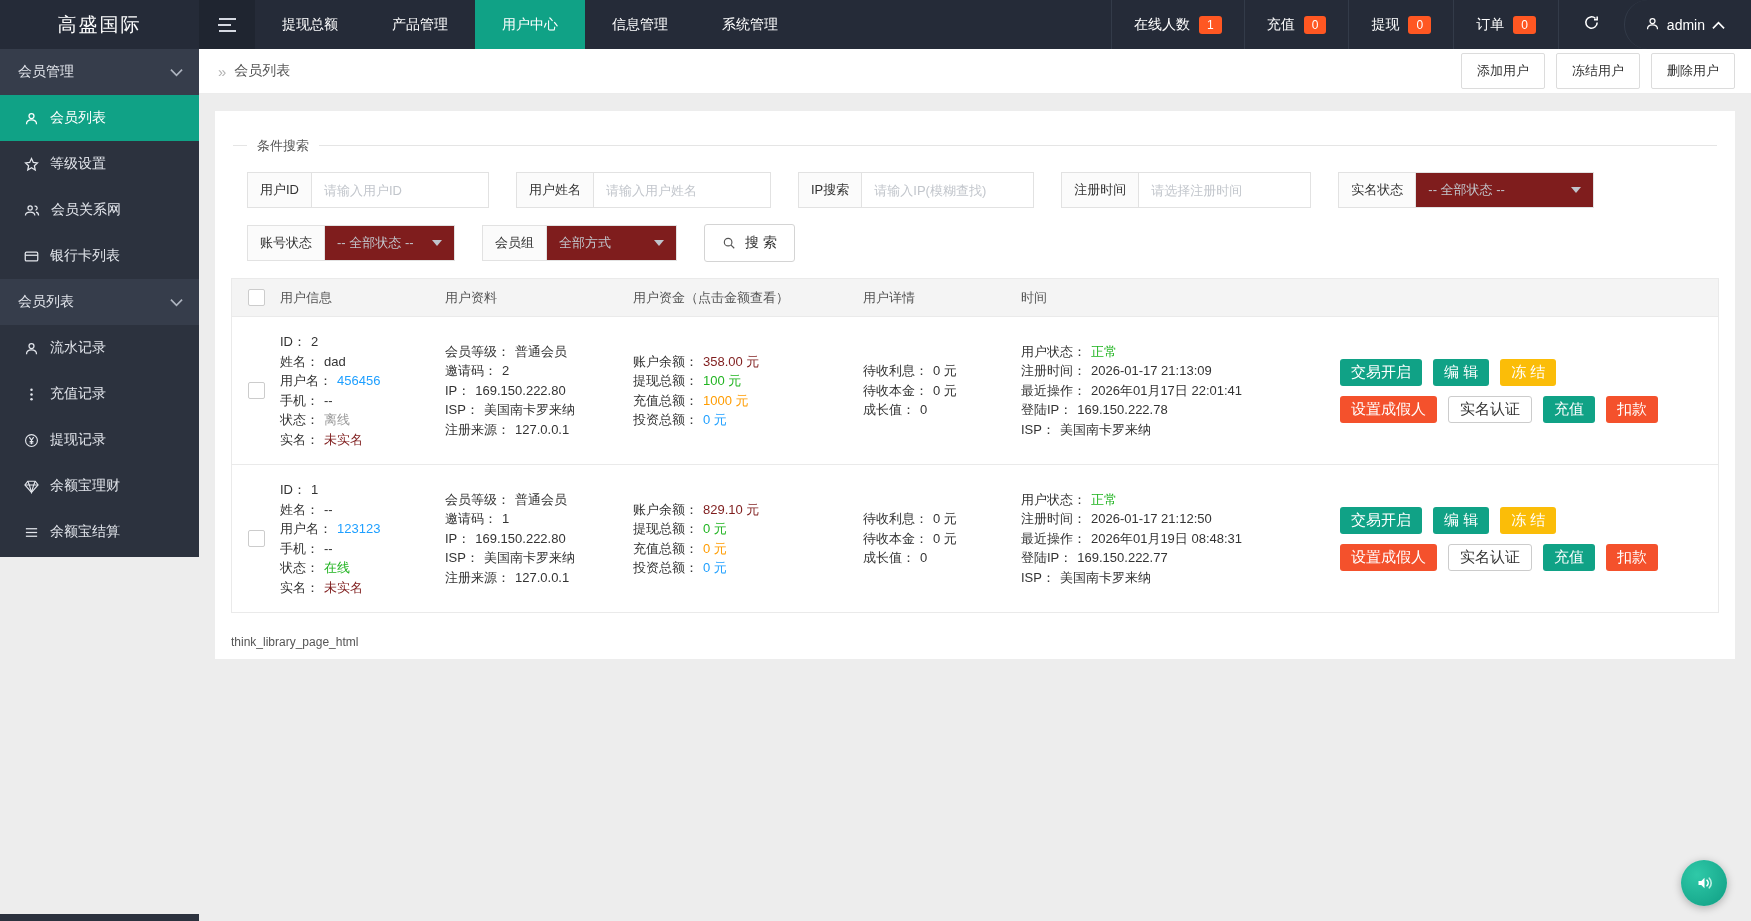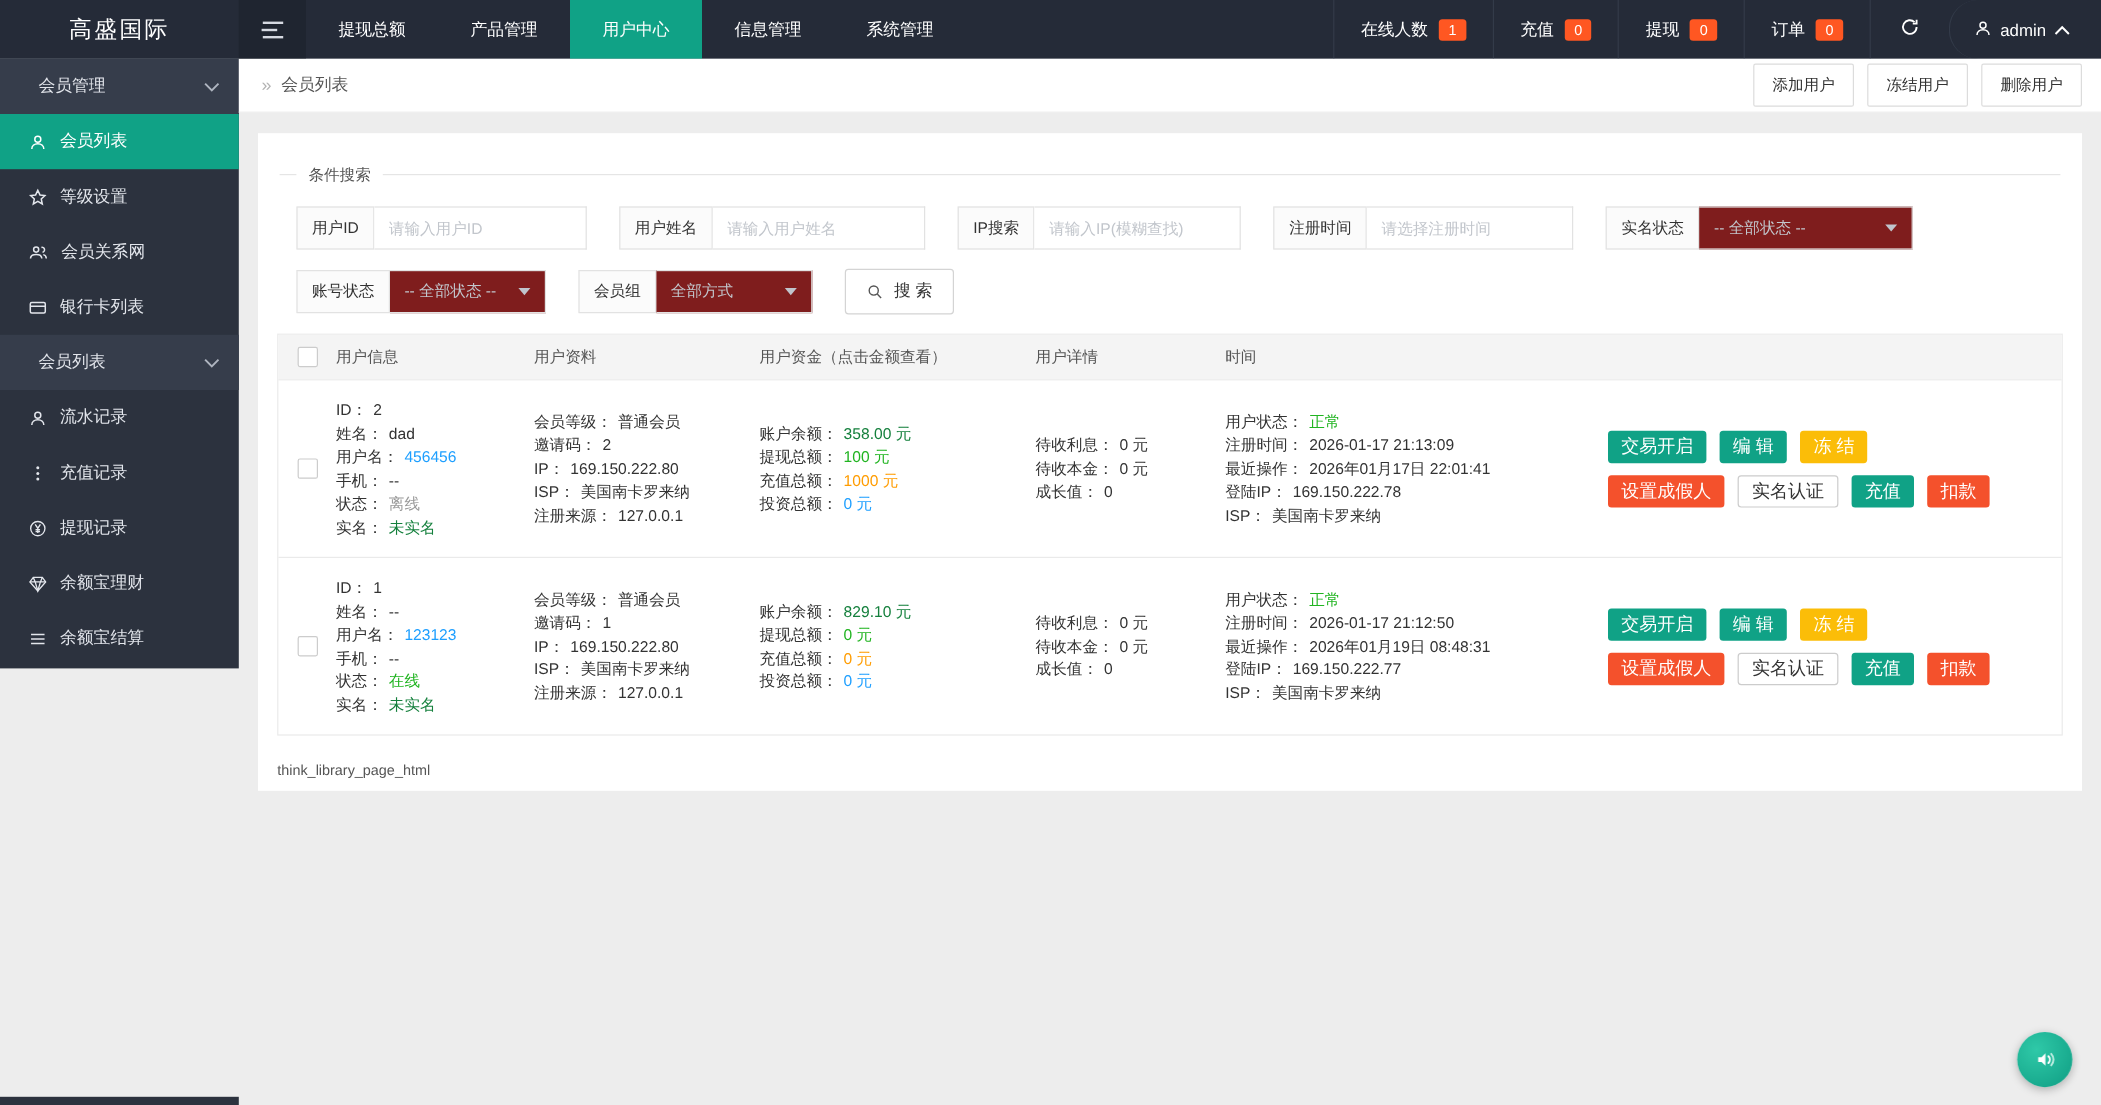--- a/index.html
+++ b/index.html
@@ -19,21 +19,21 @@
   .nav-item.active { background:#10a286; }
   .tb-right { margin-left:auto; display:flex; align-items:stretch; }
   .stat { display:flex; align-items:center; gap:9px; padding:0 22px; border-left:1px solid #333b49; font-size:14px; cursor:pointer; }
   .badge { background:#ff5722; color:#fff; font-size:12px; padding:3px 8px; border-radius:3px; line-height:1; }
   .tb-icon-btn { display:flex; align-items:center; padding:0 24px; border-left:1px solid #333b49; cursor:pointer; }
   .admin-box { display:flex; align-items:center; gap:7px; padding:0 26px 0 20px; border-left:1px solid #333b49; font-size:14px; cursor:pointer;border-radius:24px; }
   
   .layout { flex:1; display:flex; min-height:0; position:relative; }
   .sidebar { width:199px; flex-shrink:0; display:flex; flex-direction:column; }
   .menu { background:#2c323e; padding-bottom:2px; }
-  .menu-title { height:46px; background:#363d4b; color:#e2e5eb; display:flex; align-items:center; justify-content:space-between; padding:0 16px 0 32px; font-size:14px; cursor:pointer; }
+  .menu-title { height:46px; background:#363d4b; color:#e2e5eb; display:flex; align-items:center; justify-content:space-between; padding:0 16px 0 18px; font-size:14px; cursor:pointer; }
   .menu-item { height:46px; display:flex; align-items:center; gap:11px; padding:0 12px 0 24px; color:#e3e6ec; font-size:14px; cursor:pointer; }
   .menu-item.active { background:#10a286; color:#fff; }
   .menu-item svg, .menu-title svg { flex-shrink:0; }
   .sidebar-bottom-strip { position:absolute; left:0; bottom:0; width:199px; height:7px; background:#2c323e; }
   
   .main { flex:1; display:flex; flex-direction:column; min-width:0; }
   .crumb-bar { height:45px; background:#fff; display:flex; align-items:center; padding:0 16px 0 19px; border-bottom:1px solid #ececec; flex-shrink:0; }
   .crumb { display:flex; align-items:center; gap:8px; font-size:14px; color:#555; }
   .crumb-sym { color:#b3b3b3; font-size:15px; }
   .crumb-actions { margin-left:auto; display:flex; gap:11px; }
@@ -60,21 +60,21 @@
   .c-funds { width:230px; flex-shrink:0; }
   .c-detail { width:158px; flex-shrink:0; }
   .c-time { width:312px; flex-shrink:0; }
   .c-act { flex:1; }
   .trow { display:flex; border-top:1px solid #eaeaea; align-items:center; padding:15px 0; }
   .ln { line-height:19.5px; font-size:13px; color:#333; white-space:nowrap; }
   .ln .v { margin-left:5px; }
   .v-link { color:#1e9fff; cursor:pointer; }
   .v-gray { color:#9a9a9a; }
   .v-green { color:#21b421; }
-  .v-red { color:#15803d; }
+  .v-red { color:#7f1d1d; }
   .v-orange { color:#ff9c00; }
   .v-blue { color:#1e9fff; cursor:pointer; }
   .cbx { width:17px; height:17px; border:1px solid #ccc; border-radius:2px; background:#fff; cursor:pointer; }
   .acts { display:flex; flex-direction:column; gap:10px; padding-left:7px; }
   .act-line { display:flex; gap:11px; }
   .btn-s { height:27px; padding:0 11px; border-radius:3px; font-size:15px; color:#fff; display:flex; align-items:center; border:none; cursor:pointer; white-space:nowrap; }
   .b-teal { background:#10a286; }
   .b-amber { background:#fbbd08; }
   .b-red { background:#f4512c; }
   .b-outline { background:#fff; border:1px solid #ccc; color:#333; }

